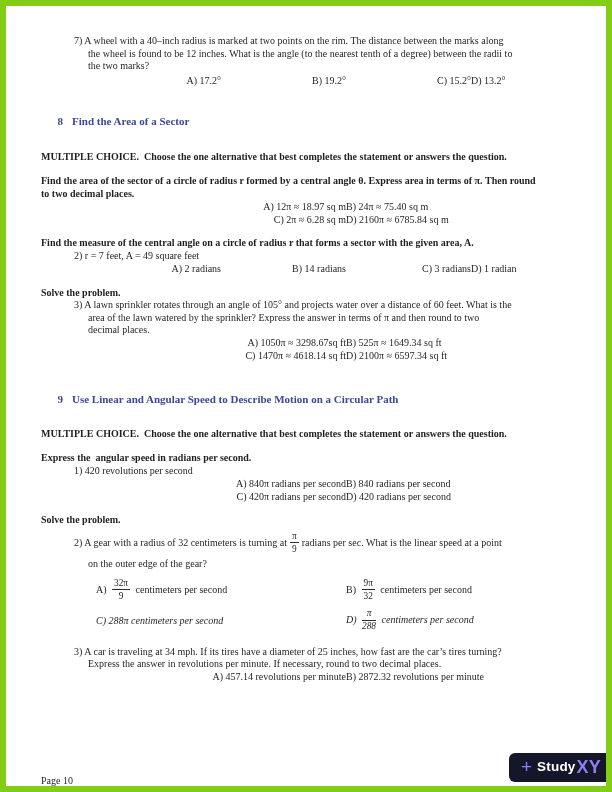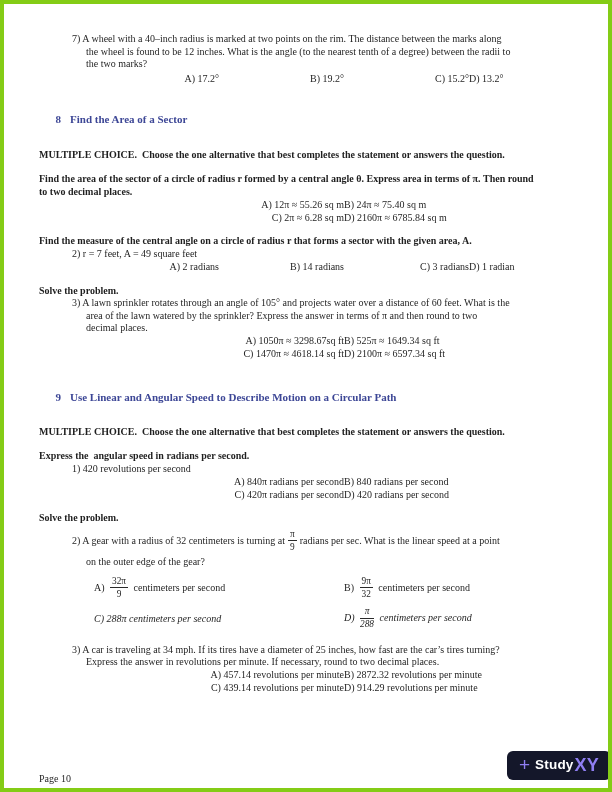--- a/index.html
+++ b/index.html
@@ -6,21 +6,21 @@
   .page {
     position:relative;
     width:612px; height:792px;
     background:#ffffff;
     font-family:"Liberation Serif","DejaVu Serif",serif;
     color:#1f1f1f;
     font-size:10px;
     line-height:12.6px;
     overflow:hidden;
     box-sizing:border-box;
-    border:4px solid #84cc16;
+    border:6px solid #84cc16;
   }
   .content { position:absolute; left:35px; top:29px; width:548px; }
   .line { white-space:pre; }
   .q-block { padding-left:47px; }
   .q-block .first { margin-left:-14px; }
   .stem { margin-left:33px; white-space:pre; }
   .opt-row { padding-left:55px; white-space:nowrap; }
   .opt { display:inline-block; white-space:pre; vertical-align:middle;text-align:right; }
   .o4 { width:125px; }
   .o2 { width:250px; }
@@ -82,21 +82,21 @@
 
     <div class="sec-heading mt-lg">
       <span class="sec-num">8</span><span class="sec-title">Find the Area of a Sector</span>
     </div>
     <div class="bold-line mt-md">MULTIPLE CHOICE.  Choose the one alternative that best completes the statement or answers the question.</div>
 
     <div class="bold-line mt-dir">Find the area of the sector of a circle of radius r formed by a central angle θ. Express area in terms of π. Then round</div>
     <div class="bold-line">to two decimal places.</div>
 
     <div class="opt-row">
-      <span class="opt o2">A) 12π ≈ 55.26 sq m</span><span class="opt">B) 24π ≈ 75.40 sq m</span>
+      <span class="opt o2">A) 12π ≈ 18.97 sq m</span><span class="opt">B) 24π ≈ 75.40 sq m</span>
     </div>
     <div class="opt-row">
       <span class="opt o2">C) 2π ≈ 6.28 sq m</span><span class="opt">D) 2160π ≈ 6785.84 sq m</span>
     </div>
 
     <div class="bold-line" style="margin-top:11px;">Find the measure of the central angle on a circle of radius r that forms a sector with the given area, A.</div>
     <div class="stem">2) r = 7 feet, A = 49 square feet</div>
     <div class="opt-row">
       <span class="opt o4">A) 2 radians</span><span class="opt o4">B) 14 radians</span><span class="opt o4">C) 3 radians</span><span class="opt">D) 1 radian</span>
     </div>
@@ -140,23 +140,20 @@
       <span class="fo fo-a"><span>C) </span><span>288π centimeters per second</span></span><span class="fo"><span>D) </span><span class="frac"><span class="num">π</span><span class="den">288</span></span><span> centimeters per second</span></span>
     </div>
 
     <div class="q-block" style="margin-top:13px;">
       <div class="line first">3) A car is traveling at 34 mph. If its tires have a diameter of 25 inches, how fast are the car’s tires turning?</div>
       <div class="line">Express the answer in revolutions per minute. If necessary, round to two decimal places.</div>
     </div>
     <div class="opt-row">
       <span class="opt o2">A) 457.14 revolutions per minute</span><span class="opt">B) 2872.32 revolutions per minute</span>
     </div>
-    <div class="opt-row">
-      <span class="opt o2">C) 439.14 revolutions per minute</span><span class="opt">D) 914.29 revolutions per minute</span>
-    </div>
 
   </div>
 
   <div class="page-num">Page 10</div>
   <div class="logo-badge">
     <span class="logo-plus">+</span>
     <span class="logo-study">Study</span>
     <span class="logo-xy">XY</span>
   </div>
 </div>

